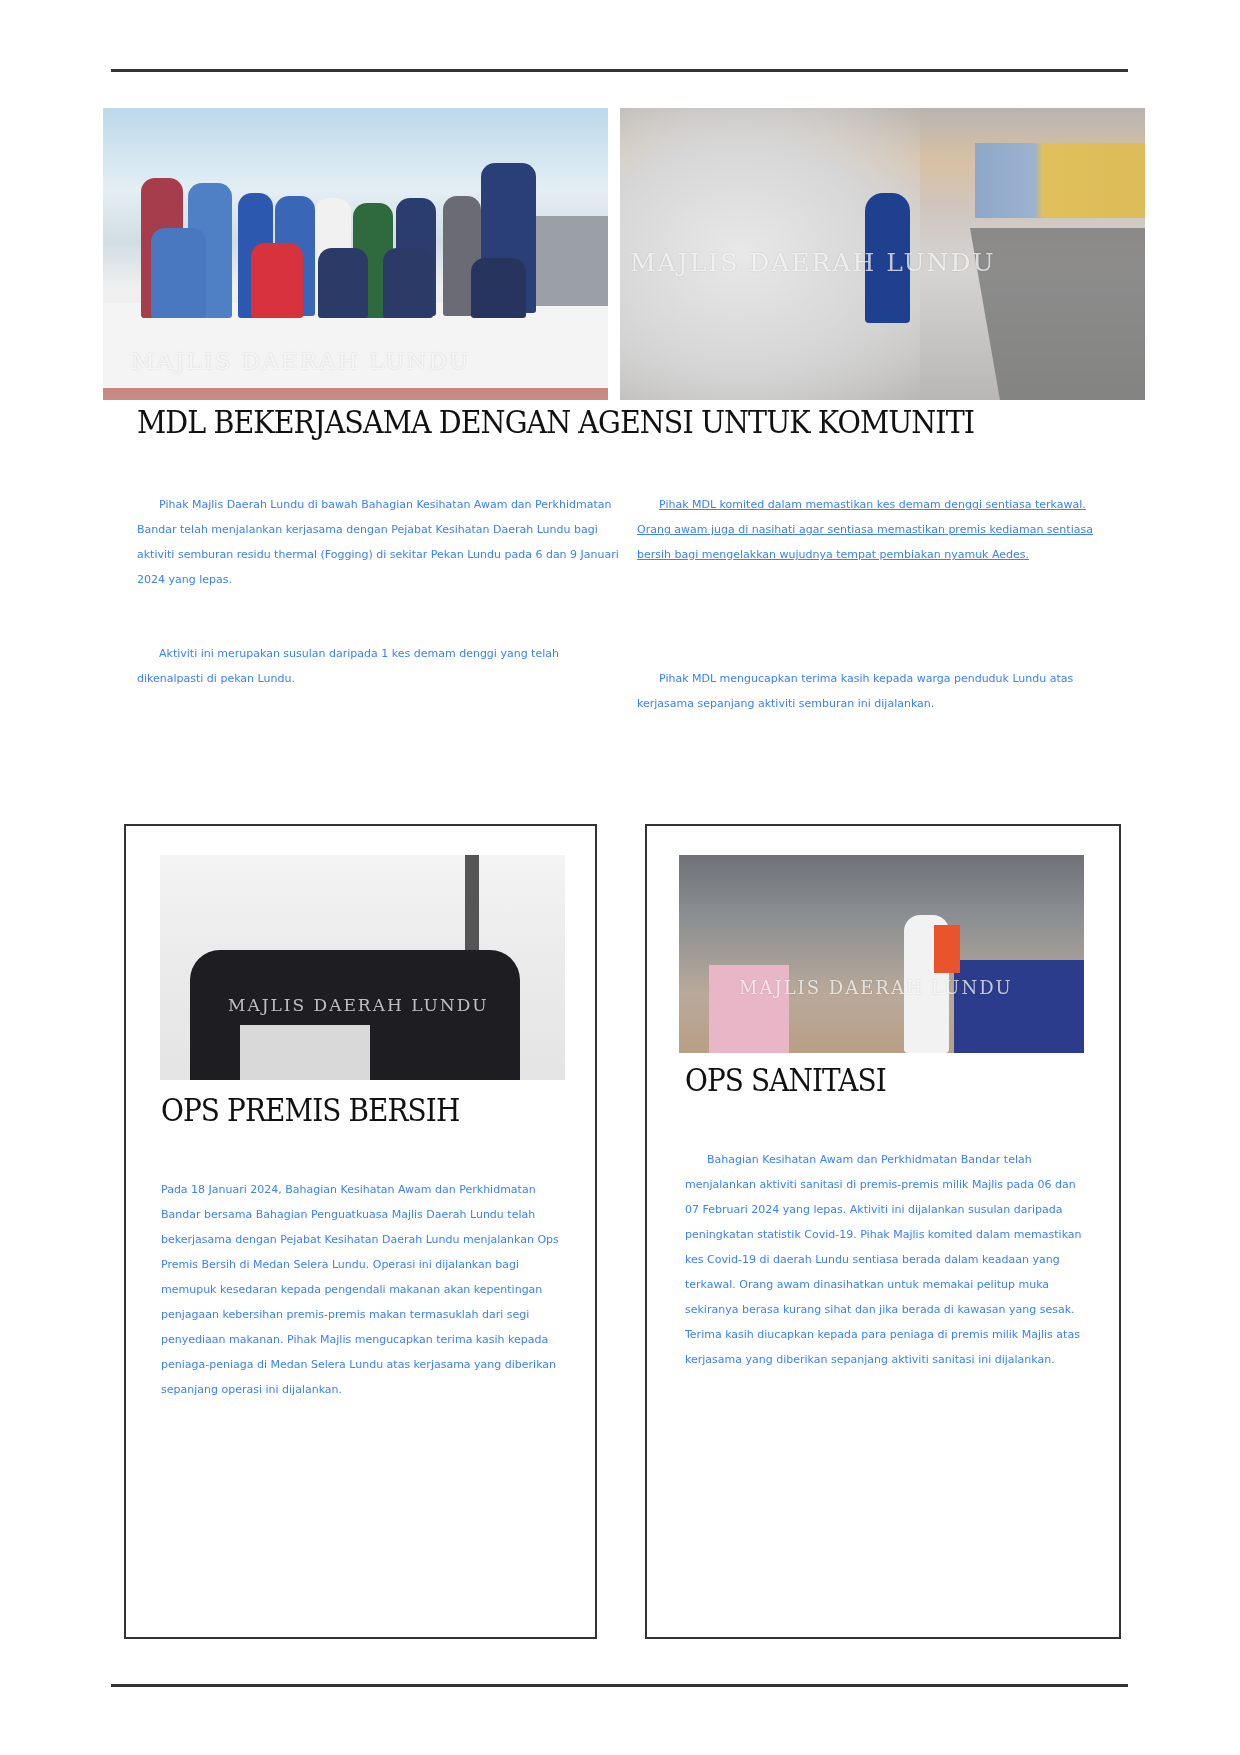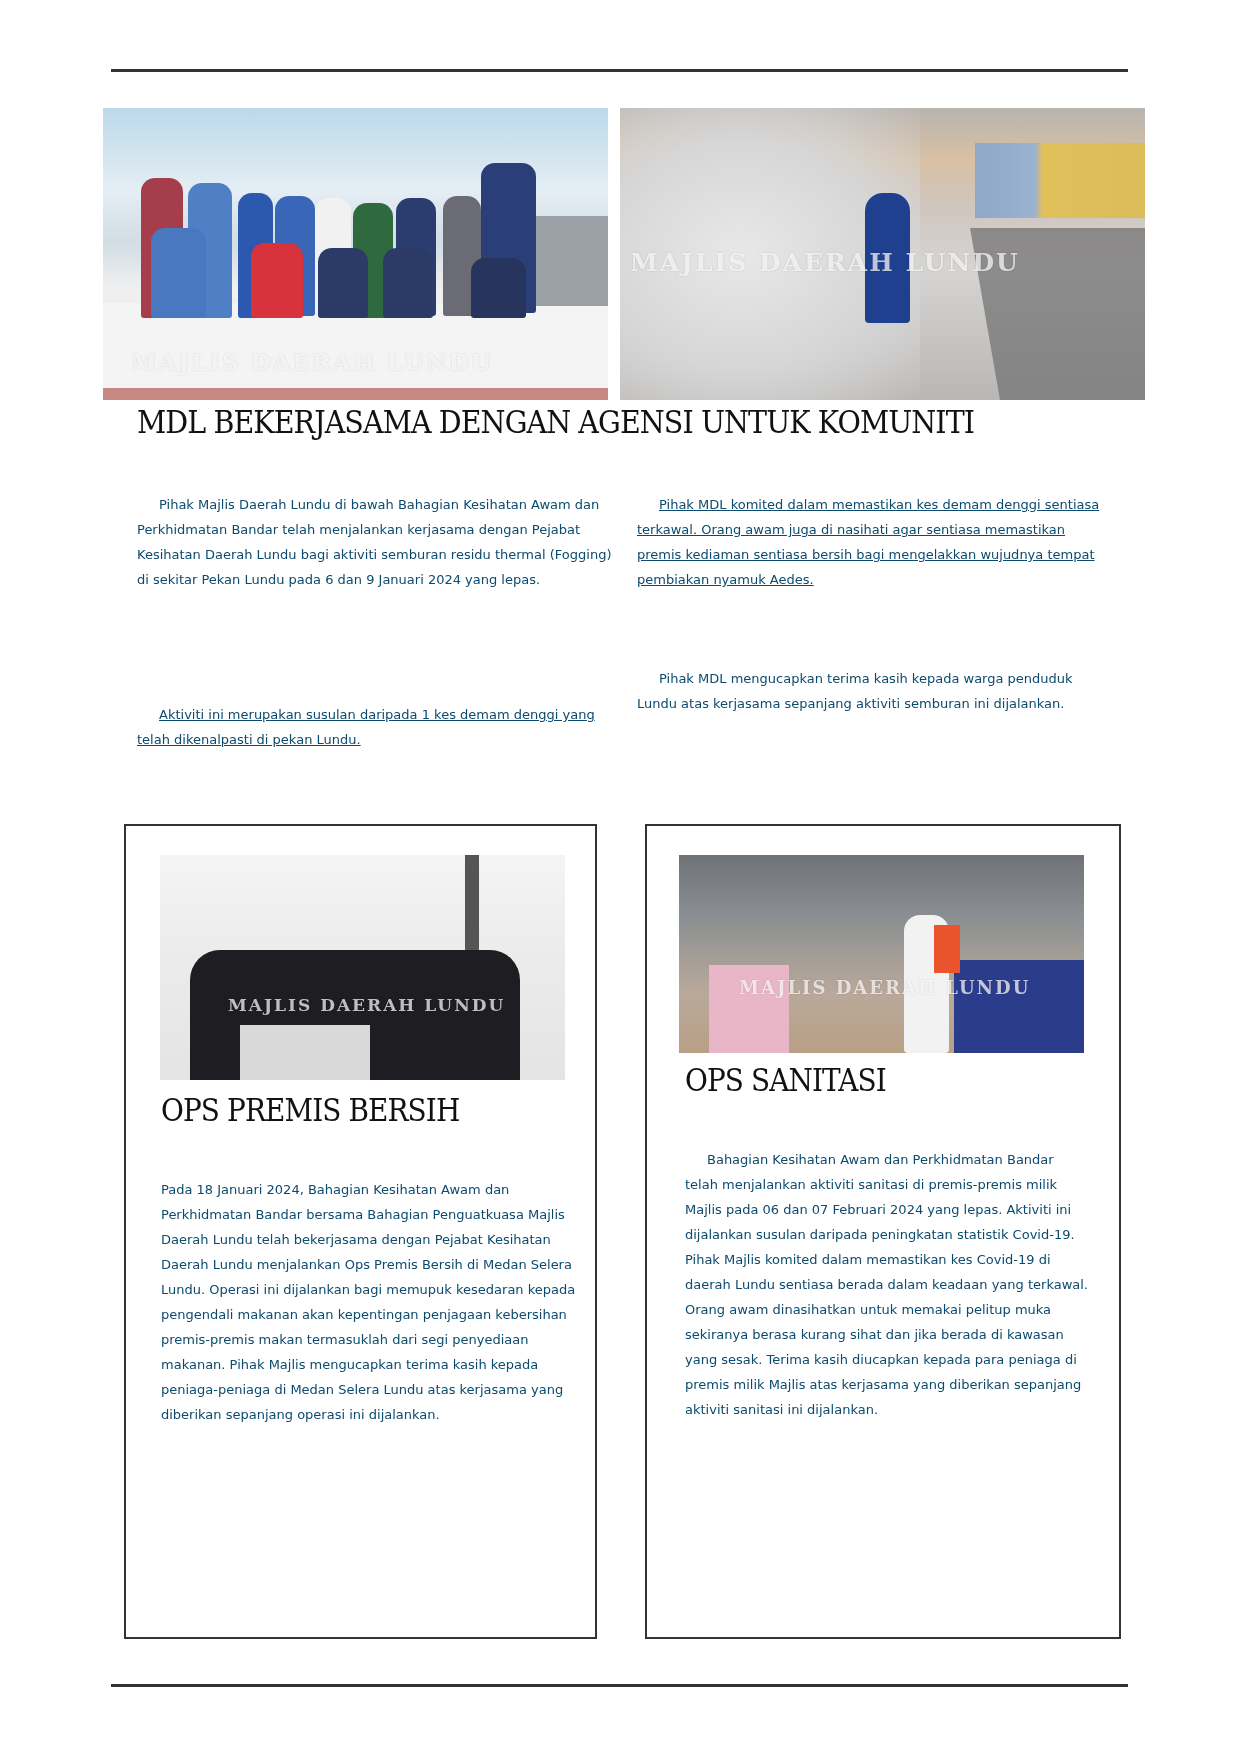--- a/index.html
+++ b/index.html
@@ -2,40 +2,40 @@
 <html><head>
   <meta charset="utf-8">
   <style>
     html, body { margin: 0; padding: 0; background: #ffffff; }
     body { width: 1240px; height: 1755px; position: relative; overflow: hidden; font-family: "DejaVu Sans", sans-serif; color: #2a2a2a; }
     .rule { position: absolute; height: 3px; background: #333333; }
     .rule.top { left: 111px; top: 69px; width: 1017px; }
     .rule.bottom { left: 111px; top: 1684px; width: 1017px; }
 
     .photo { position: absolute; overflow: hidden; }
-    .photo .wm { position: absolute; font-family: "DejaVu Serif", serif; font-weight: bold; color: rgba(255,255,255,0.72); letter-spacing: 2px; white-space: nowrap; text-shadow: 0 0 2px rgba(0,0,0,0.15); }
+    .photo .wm { position: absolute; font-family: "DejaVu Serif", serif; font-weight: normal; color: rgba(255,255,255,0.72); letter-spacing: 2px; white-space: nowrap; text-shadow: 0 0 2px rgba(0,0,0,0.15); }
 
     
     #p1 { left: 103px; top: 108px; width: 505px; height: 292px; background: linear-gradient(180deg, #bcd9ea 0%, #e4eef4 28%, #d2dde4 46%, #f0f0f0 62%, #eaeaea 80%, #c67c7a 82%, #c98a86 100%); }
     #p1 .sign { position: absolute; left: 0; top: 195px; width: 505px; height: 85px; background: #f4f4f4; }
     #p1 .bldg { position: absolute; right: 0; top: 108px; width: 75px; height: 90px; background: #9aa0a6; }
     #p1 .person { position: absolute; border-radius: 14px 14px 3px 3px; }
     #p1 .wm { left: 28px; top: 240px; font-size: 23px; }
 
     
     #p2 { left: 620px; top: 108px; width: 525px; height: 292px; background: linear-gradient(180deg, #b9b4b0 0%, #d8c0a4 18%, #cfc6c0 35%, #d6d4d3 55%, #b9b7b5 100%); }
     #p2 .fog { position: absolute; left: 0; top: 0; width: 300px; height: 292px; background: radial-gradient(ellipse at 40% 50%, #e8e8e8 0%, #d6d6d6 55%, rgba(210,210,210,0) 100%); }
     #p2 .shops { position: absolute; right: 0; top: 35px; width: 170px; height: 75px; background: linear-gradient(90deg, #8fa8c8 0%, #9bb2d0 35%, #e0c05a 40%, #dcbc58 100%); }
     #p2 .road { position: absolute; right: 0; top: 120px; width: 250px; height: 172px; background: #6e6e6e; clip-path: polygon(30% 0, 100% 0, 100% 100%, 42% 100%); opacity: 0.7; }
     #p2 .worker { position: absolute; left: 245px; top: 85px; width: 45px; height: 130px; background: #1f3f8f; border-radius: 18px 18px 4px 4px; }
     #p2 .wm { left: 10px; top: 140px; font-size: 25px; }
 
     .headline { position: absolute; left: 137px; top: 404px; font-family: "DejaVu Serif", serif; font-size: 31px; color: #111111; letter-spacing: -1px; transform: scaleX(0.92); transform-origin: left center; white-space: nowrap; }
 
-    .para { position: absolute; font-size: 13px; line-height: 25px; color: #0c4a6e; margin: 0; }
+    .para { position: absolute; font-size: 11px; line-height: 25px; color: #3b82f6; margin: 0; }
     .ind { display: inline-block; width: 22px; }
 
     .box { position: absolute; border: 2px solid #333333; background: #ffffff; box-sizing: border-box; }
     #box-left { left: 124px; top: 824px; width: 473px; height: 815px; }
     #box-right { left: 645px; top: 824px; width: 476px; height: 815px; }
 
     #p3 { left: 160px; top: 855px; width: 405px; height: 225px; background: linear-gradient(180deg, #f4f4f4 0%, #ececec 40%, #e4e4e4 100%); }
     #p3 .people { position: absolute; left: 30px; top: 95px; width: 330px; height: 130px; background: #1d1d22; border-radius: 30px 30px 0 0; }
     #p3 .table { position: absolute; left: 80px; top: 170px; width: 130px; height: 55px; background: #d9d9d9; }
     #p3 .pillar { position: absolute; left: 305px; top: 0; width: 14px; height: 120px; background: #555; }
@@ -79,21 +79,21 @@
   <div class="shops"></div>
   <div class="road"></div>
   <div class="fog"></div>
   <div class="worker"></div>
   <div class="wm">MAJLIS DAERAH LUNDU</div>
 </div>
 
 <div class="headline">MDL BEKERJASAMA DENGAN AGENSI UNTUK KOMUNITI</div>
 
 <p class="para" style="left:137px;top:492px;width:485px;"><span class="ind"></span><span>Pihak Majlis Daerah Lundu di bawah Bahagian Kesihatan Awam dan Perkhidmatan Bandar telah menjalankan kerjasama dengan Pejabat Kesihatan Daerah Lundu bagi aktiviti semburan residu thermal (Fogging) di sekitar Pekan Lundu pada 6 dan 9 Januari 2024 yang lepas.</span></p>
-<p class="para" style="left:137px;top:702px;width:485px;text-decoration:underline;"><span class="ind"></span><span>Aktiviti ini merupakan susulan daripada 1 kes demam denggi yang telah dikenalpasti di pekan Lundu.</span></p>
+<p class="para" style="left:137px;top:641px;width:485px;"><span class="ind"></span><span>Aktiviti ini merupakan susulan daripada 1 kes demam denggi yang telah dikenalpasti di pekan Lundu.</span></p>
 <p class="para" style="left:637px;top:492px;width:475px;text-decoration:underline;"><span class="ind"></span><span>Pihak MDL komited dalam memastikan kes demam denggi sentiasa terkawal. Orang awam juga di nasihati agar sentiasa memastikan premis kediaman sentiasa bersih bagi mengelakkan wujudnya tempat pembiakan nyamuk Aedes.</span></p>
 <p class="para" style="left:637px;top:666px;width:475px;"><span class="ind"></span><span>Pihak MDL mengucapkan terima kasih kepada warga penduduk Lundu atas kerjasama sepanjang aktiviti semburan ini dijalankan.</span></p>
 
 <div class="box" id="box-left"></div>
 <div class="photo" id="p3">
   <div class="pillar"></div>
   <div class="people"></div>
   <div class="table"></div>
   <div class="wm">MAJLIS DAERAH LUNDU</div>
 </div>

